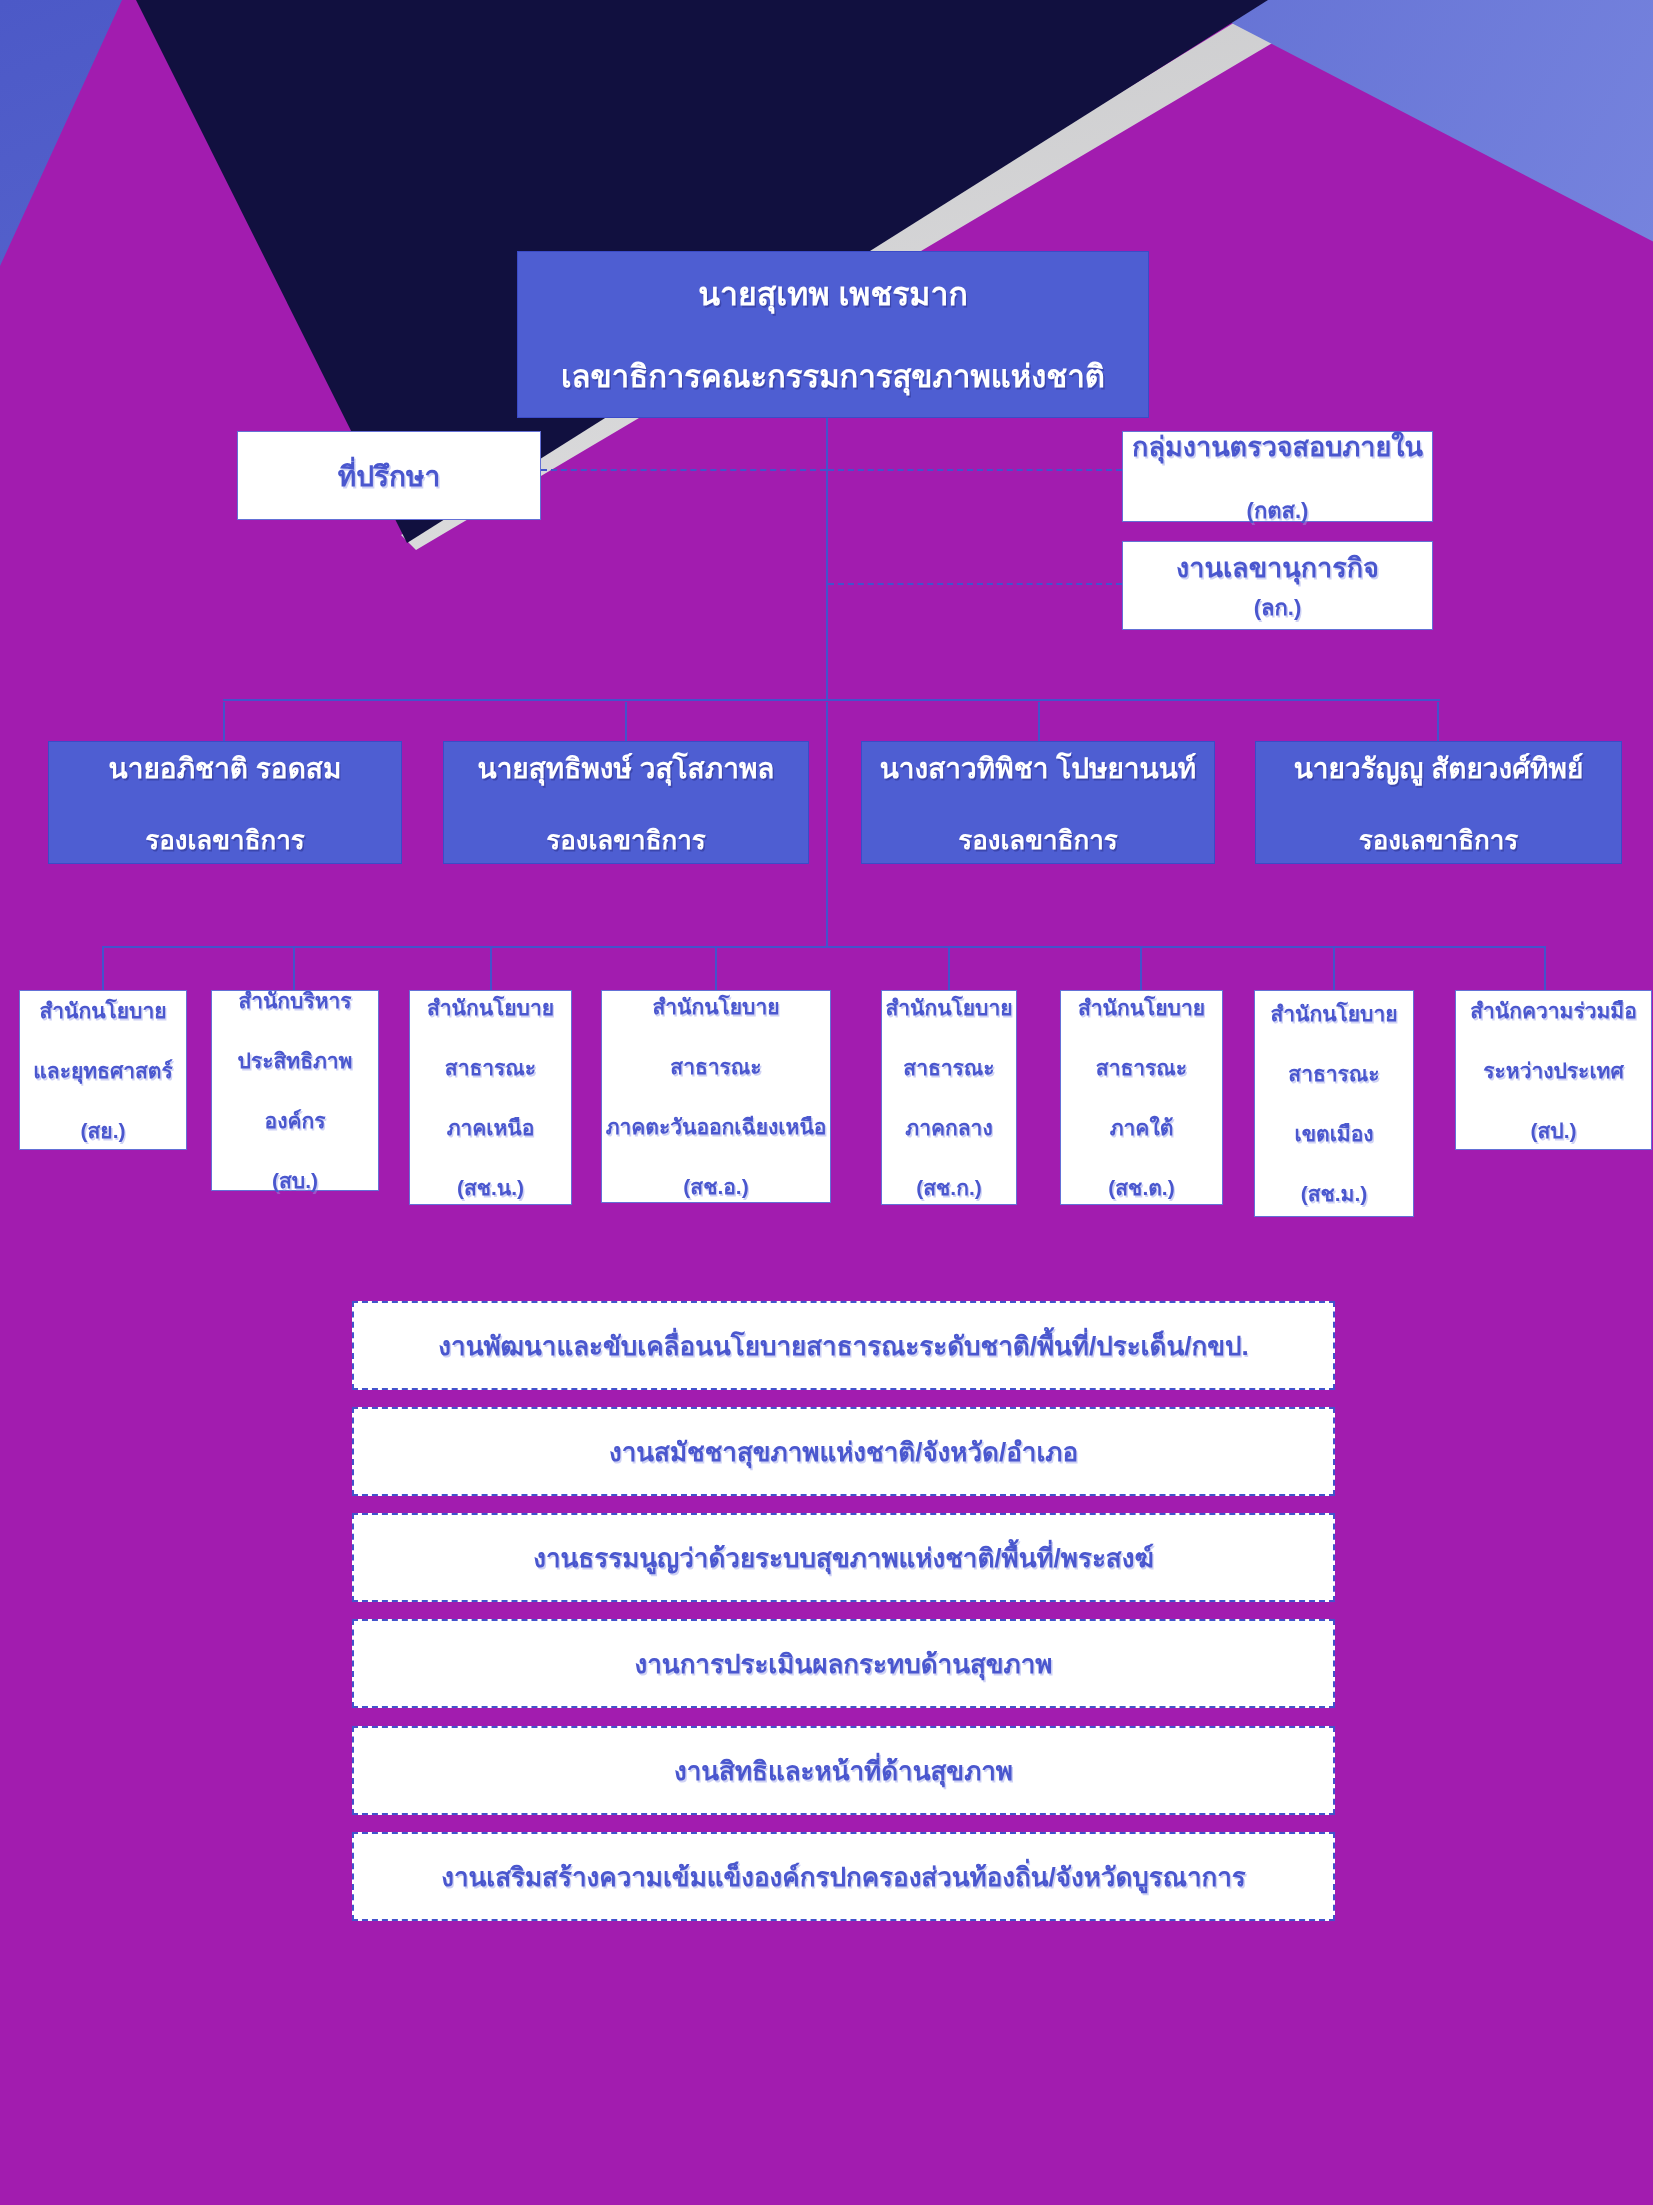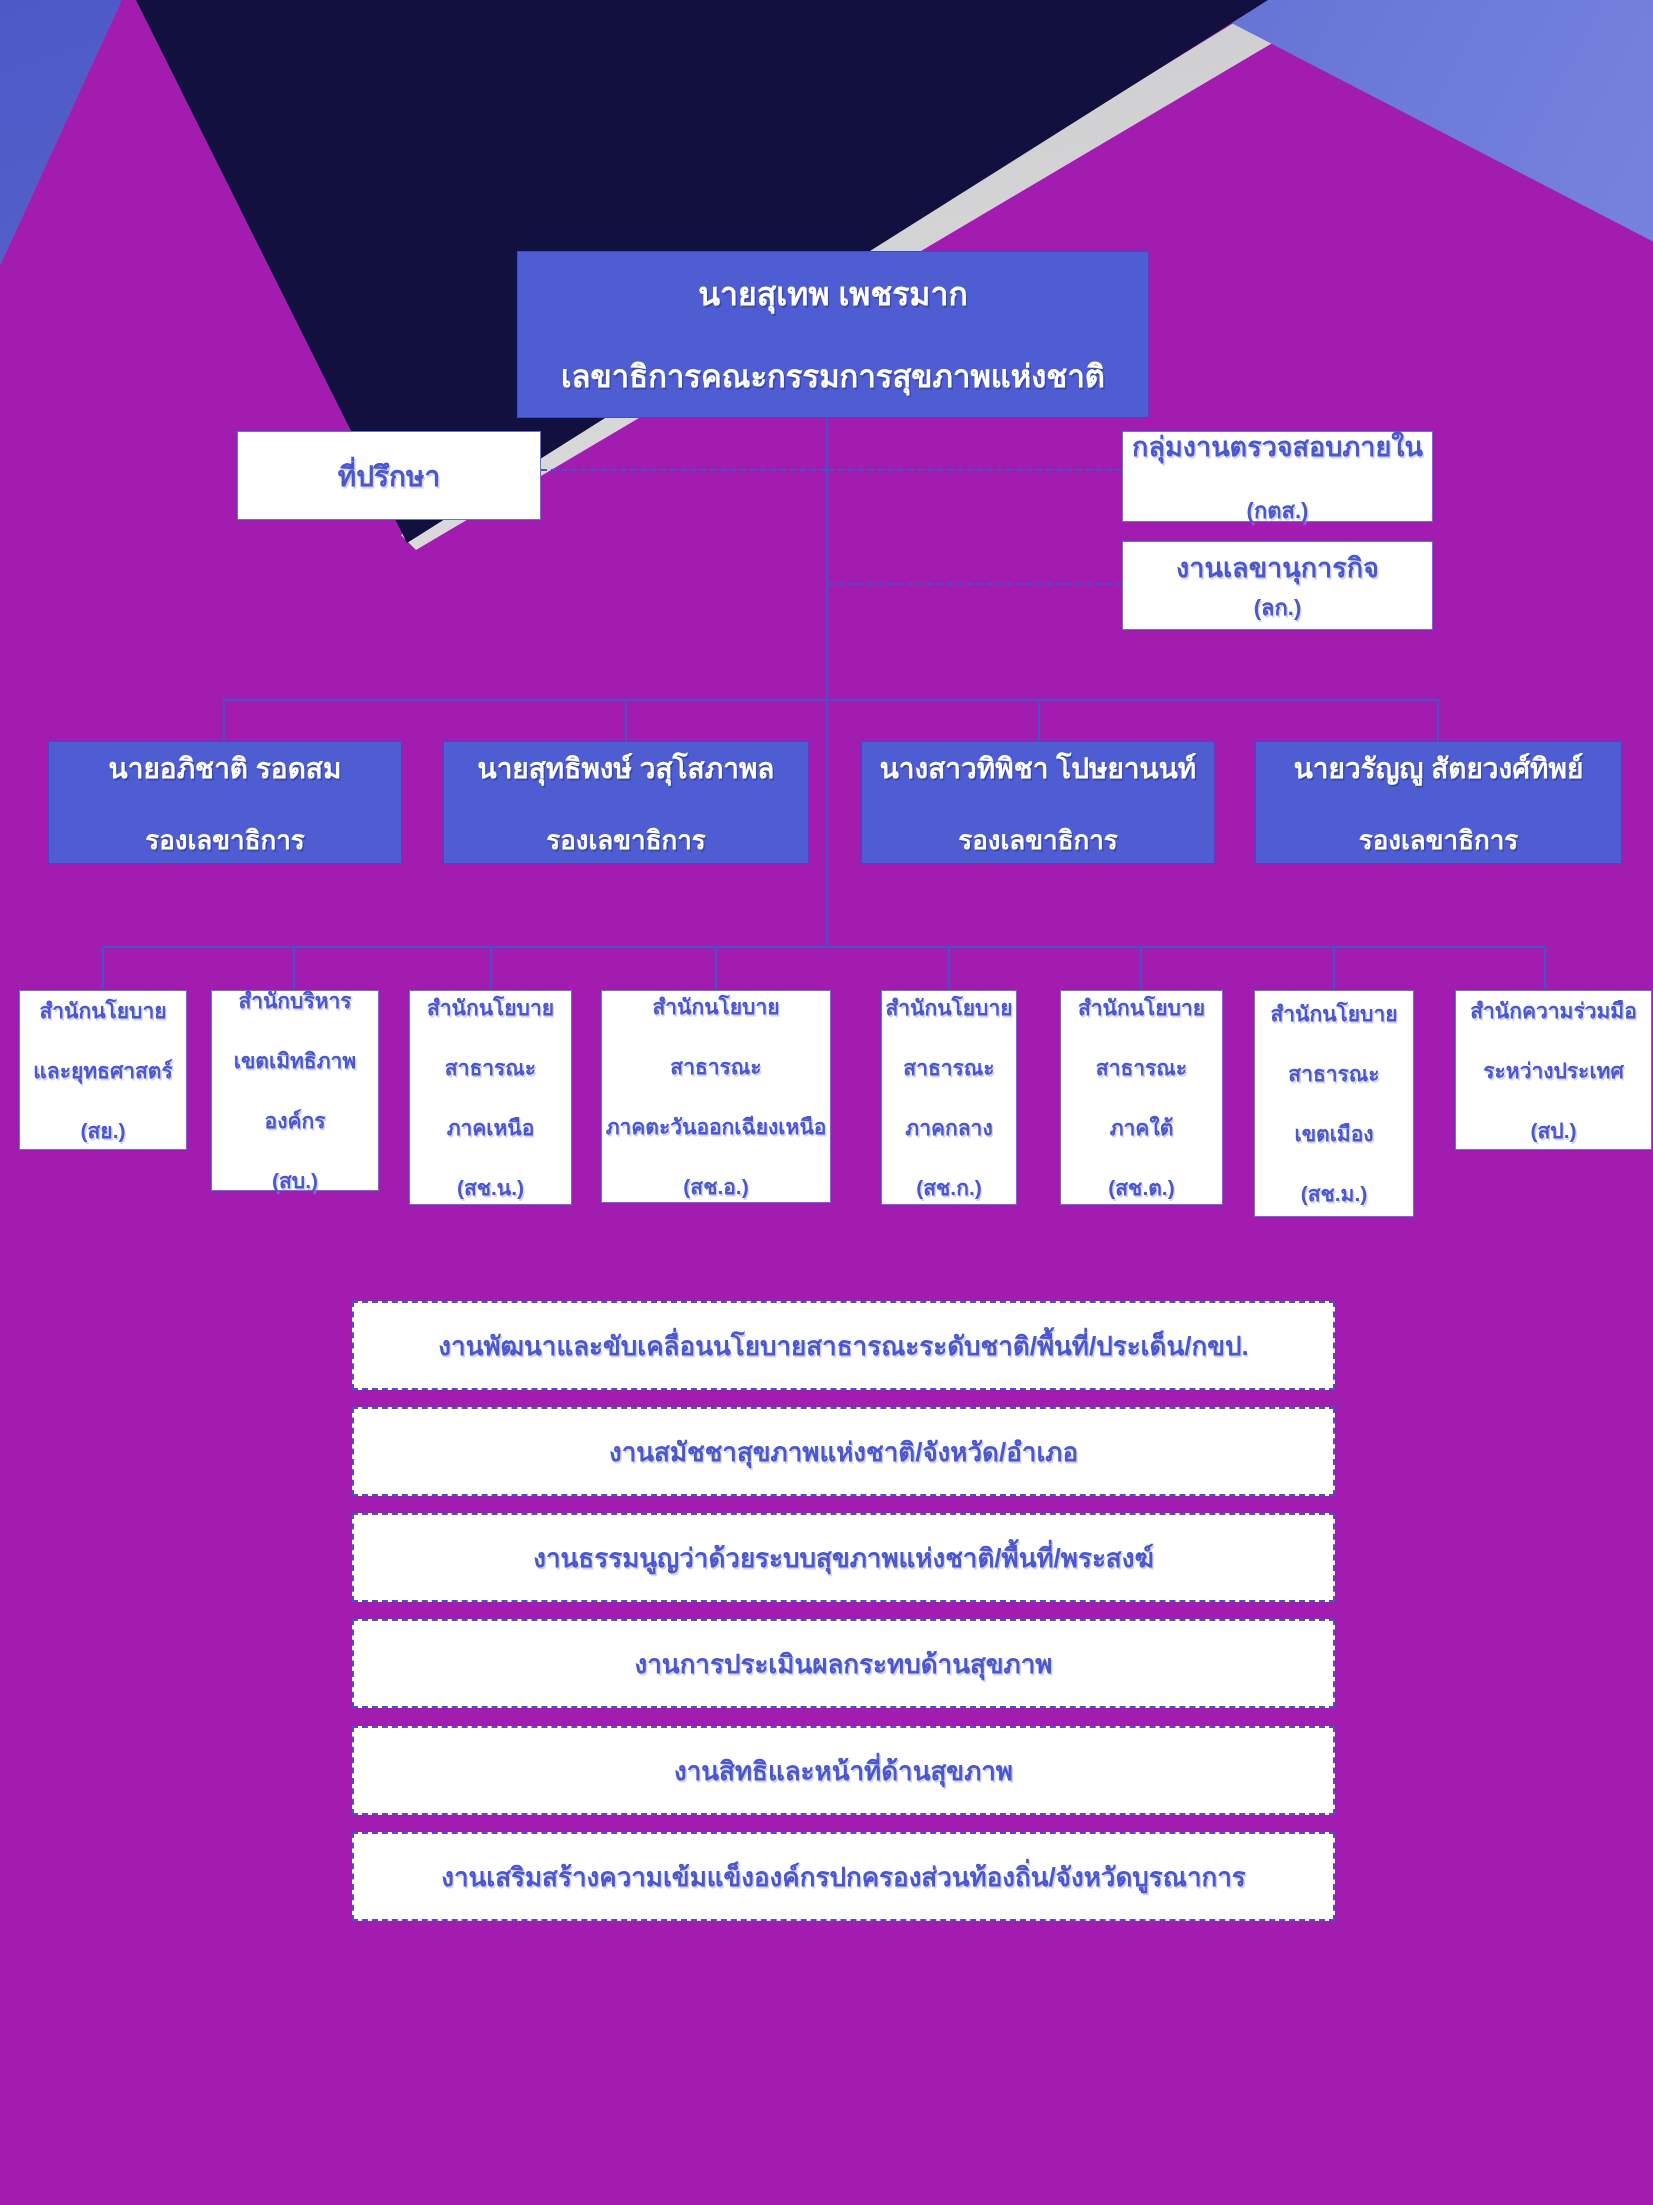--- a/index.html
+++ b/index.html
@@ -119,21 +119,21 @@
     <div class="dep-title">รองเลขาธิการ</div>
   </div>
 
   <div class="abs linebox dept" style="left:19px;top:990px;width:168px;height:160px;">
     <div>สำนักนโยบาย</div>
     <div>และยุทธศาสตร์</div>
     <div>(สย.)</div>
   </div>
   <div class="abs linebox dept" style="left:211px;top:990px;width:168px;height:201px;text-align:right;">
     <div>สำนักบริหาร</div>
-    <div>เขตเมิทธิภาพ</div>
+    <div>ประสิทธิภาพ</div>
     <div>องค์กร</div>
     <div>(สบ.)</div>
   </div>
   <div class="abs linebox dept" style="left:409px;top:990px;width:163px;height:215px;">
     <div>สำนักนโยบาย</div>
     <div>สาธารณะ</div>
     <div>ภาคเหนือ</div>
     <div>(สช.น.)</div>
   </div>
   <div class="abs linebox dept" style="left:601px;top:990px;width:230px;height:213px;">

